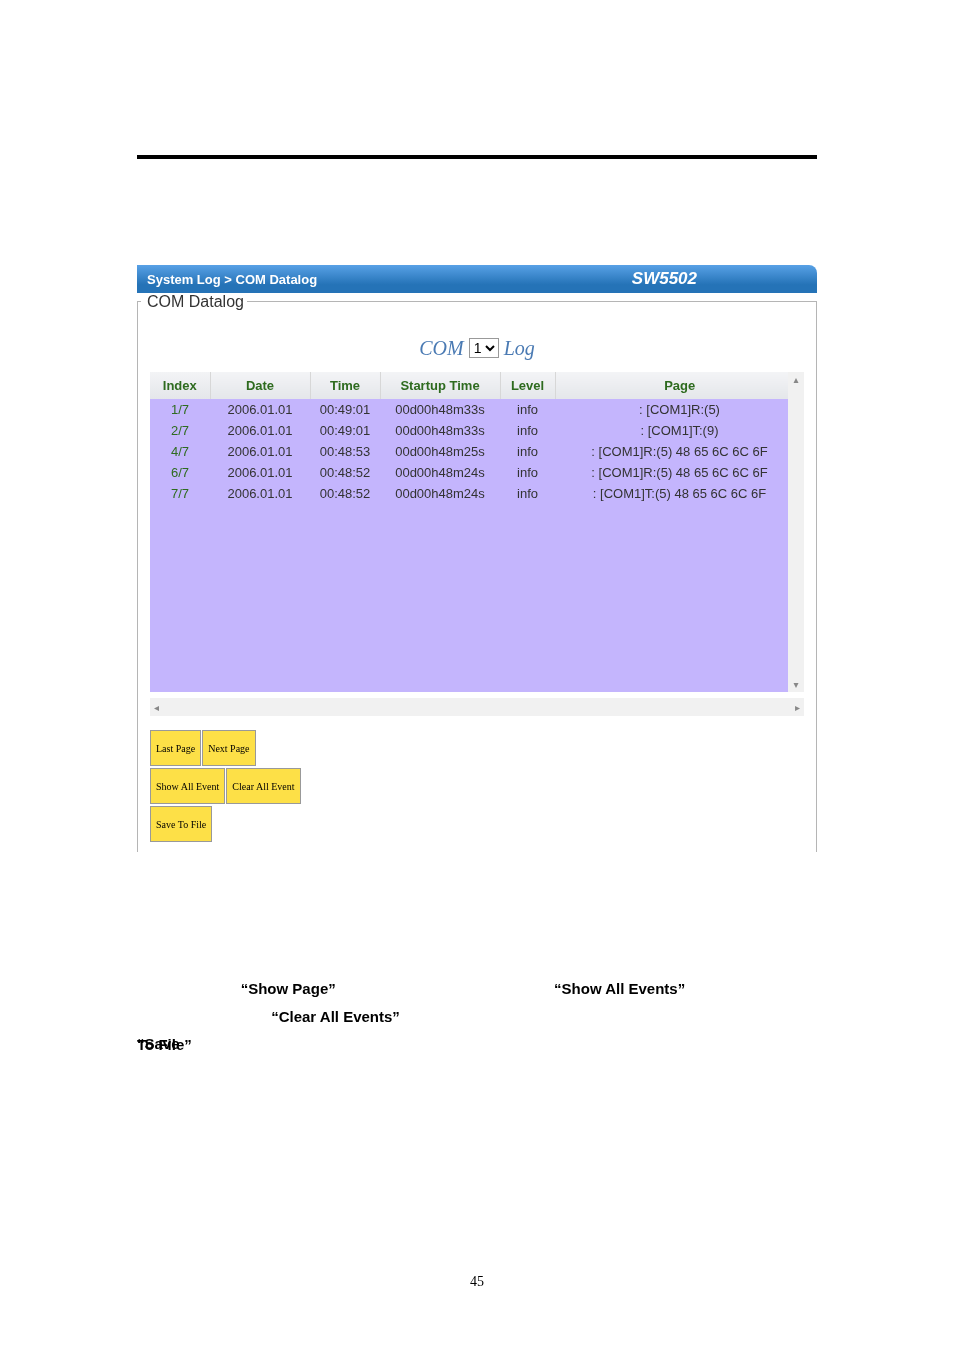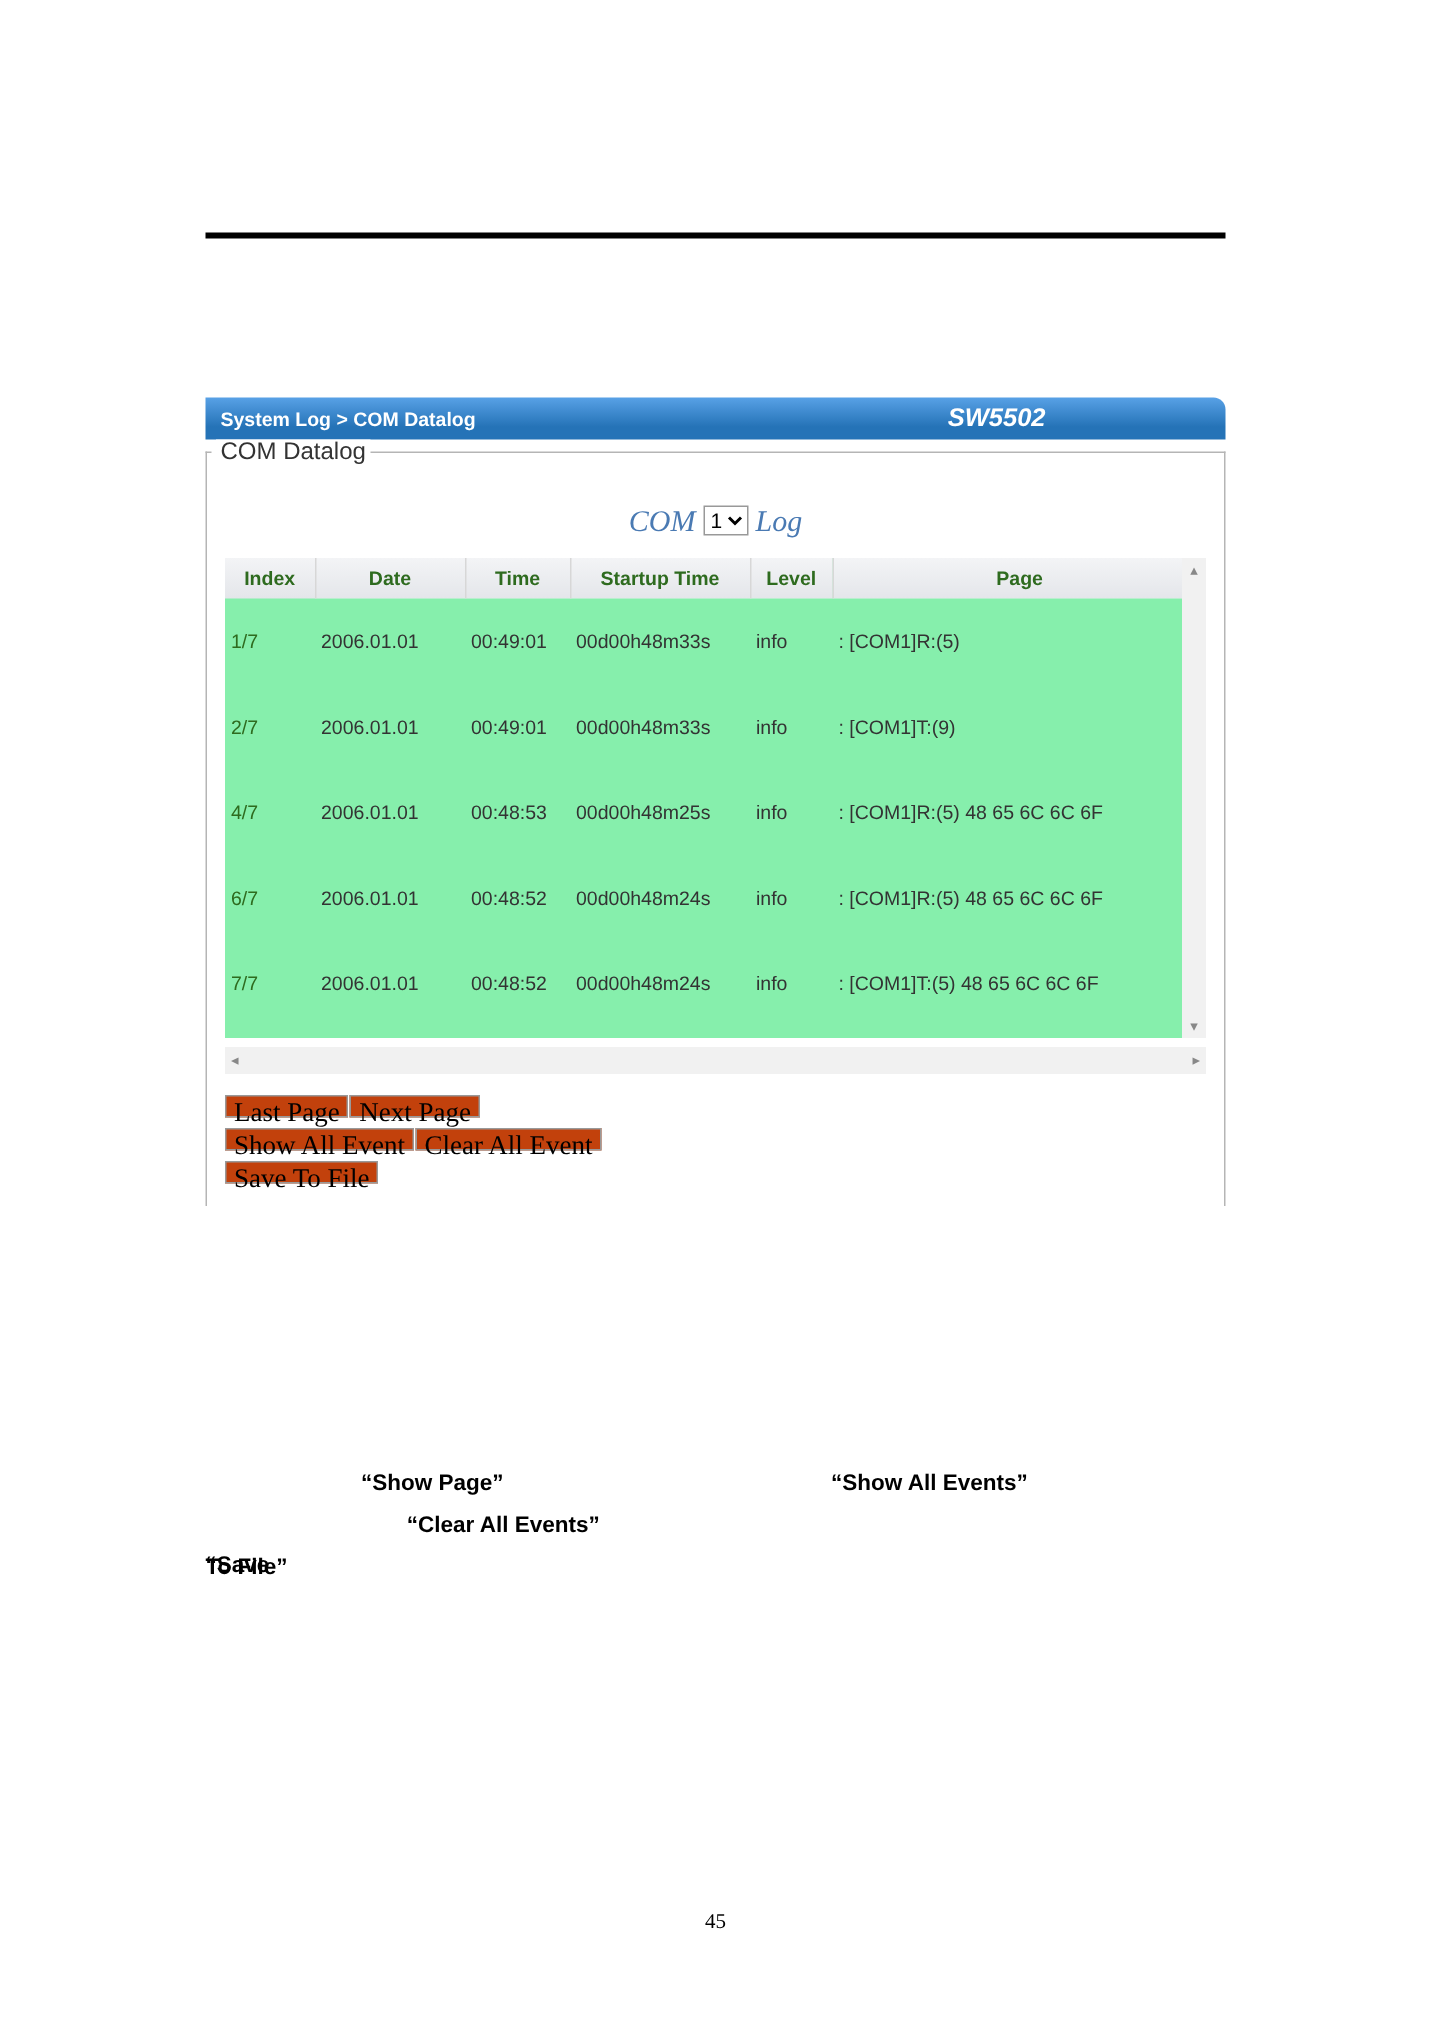--- a/index.html
+++ b/index.html
@@ -100,43 +100,43 @@
     font-size: 14px;
     font-style: normal;
     vertical-align: 2px;
     border: 1px solid #999;
     background:#fff;
   }
   .com-title-row .suffix { }
   .table-scroll {
     position: relative;
     height: 320px;
-    background: #86efac;
+    background: #c4b5fd;
   }
   .log-table {
     width: 100%;
     border-collapse: collapse;
     table-layout: fixed;
     font-size: 13px;
   }
   .log-table th {
     background: linear-gradient(to bottom, #f3f4f6, #e4e6ea);
     color: #2e6b1f;
     font-weight: bold;
     font-size: 13px;
     padding: 6px 4px;
     border-right: 1px solid #d7d7d7;
     text-align: center;
   }
   .log-table th:last-child { border-right: none; }
   .log-table td {
-    padding: 21px 4px;
+    padding: 3px 4px;
     color: #333;
     font-size: 13px;
-    text-align: left;
+    text-align: center;
   }
   .log-table td.idx { color: #2e6b1f; }
   .col-index  { width: 60px; }
   .col-date   { width: 100px; }
   .col-time   { width: 70px; }
   .col-start  { width: 120px; }
   .col-level  { width: 55px; }
   .col-event  { }
 
   .vscroll {
@@ -168,25 +168,25 @@
   .hscroll .arrow {
     font-size: 10px;
     padding: 0 4px;
   }
 
   .btn-row {
     margin-top: 14px;
   }
   .btn-row button {
     font-family: "Times New Roman", serif;
-    font-size: 18px;
-    background: #c2410c;
+    font-size: 10px;
+    background: #fde047;
     border: 1px solid #999;
     padding: 0 5px;
-    height: 15px;
+    height: 36px;
     cursor: pointer;
     margin-right: 1px;
   }
 
   .body-text {
     position: absolute;
     left: 137px;
     width: 680px;
     line-height: 1.8;
     font-size: 15px;

